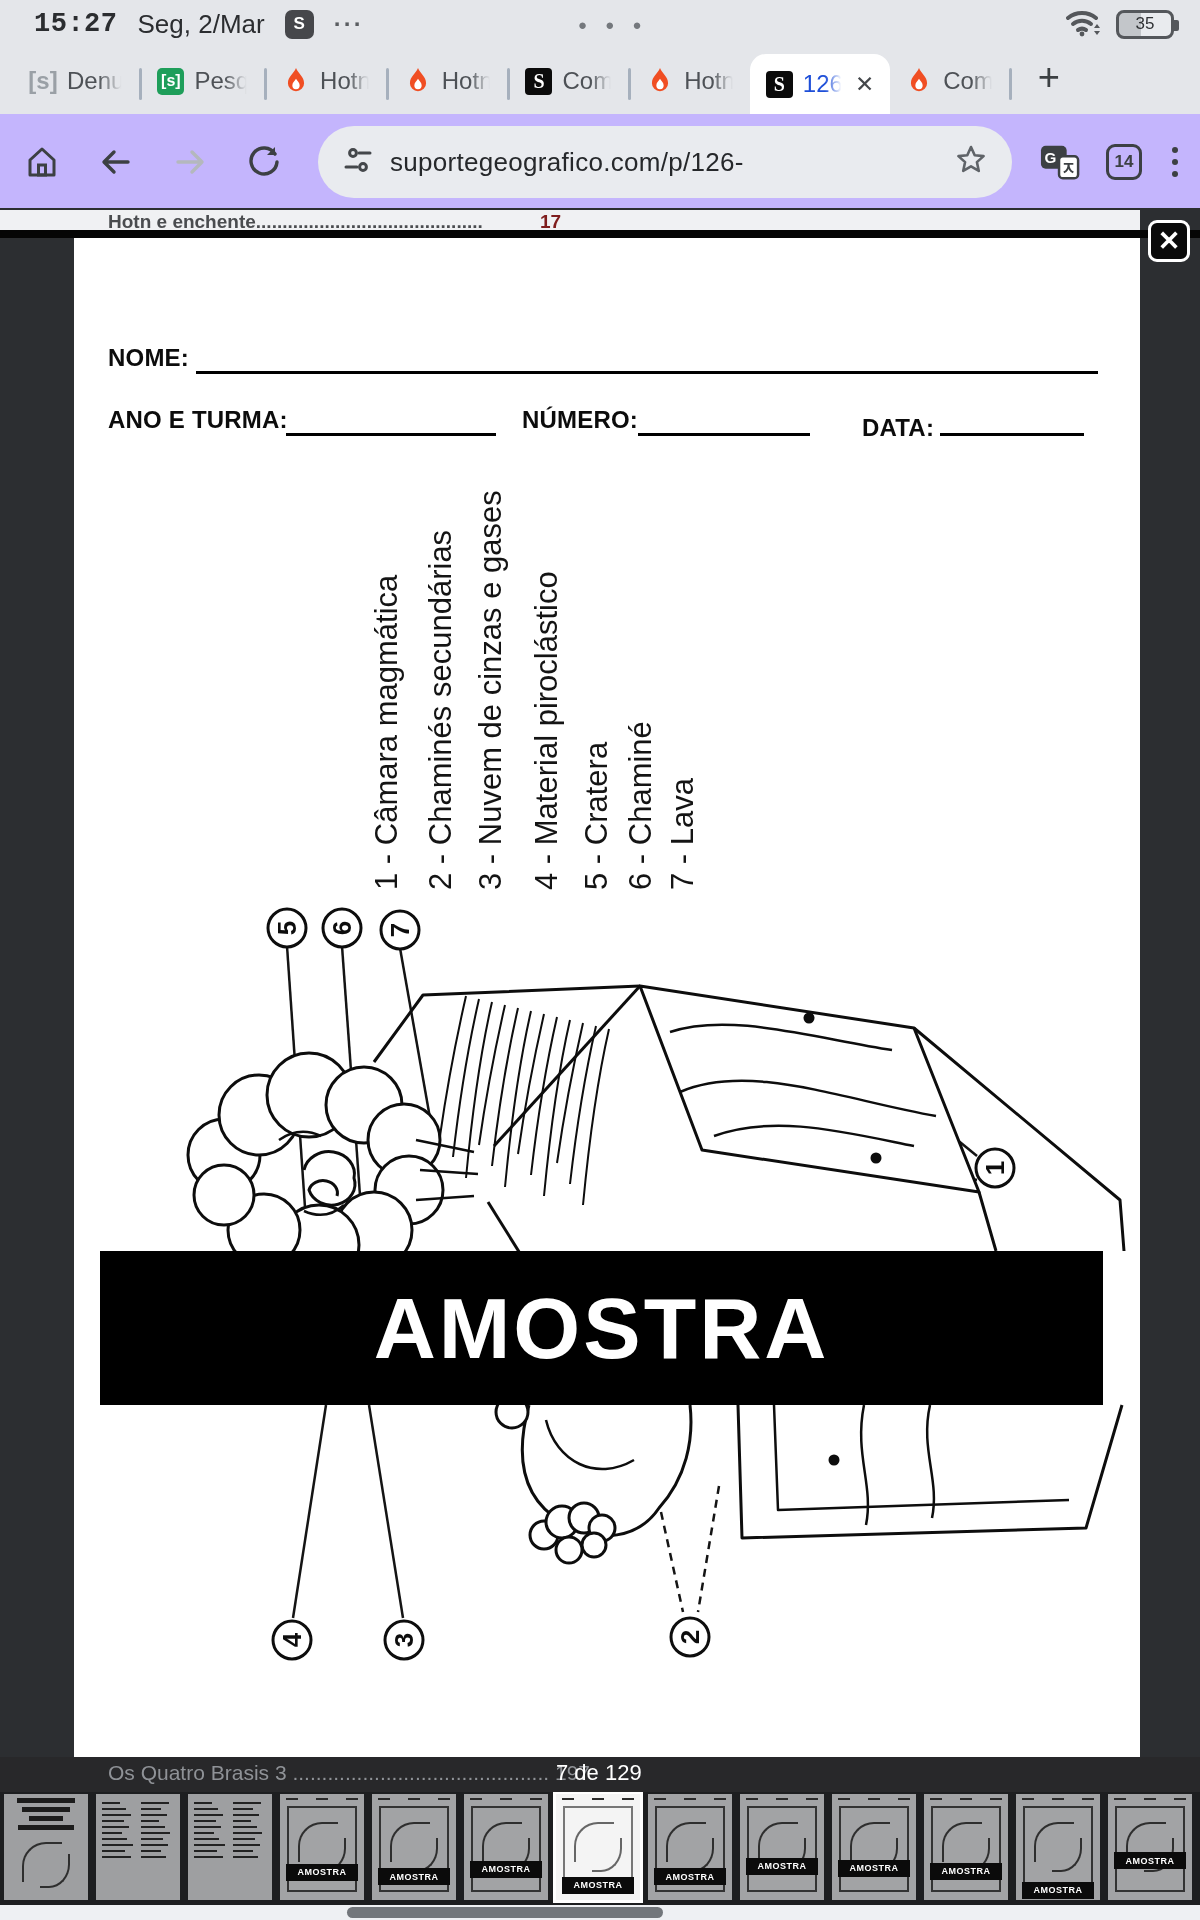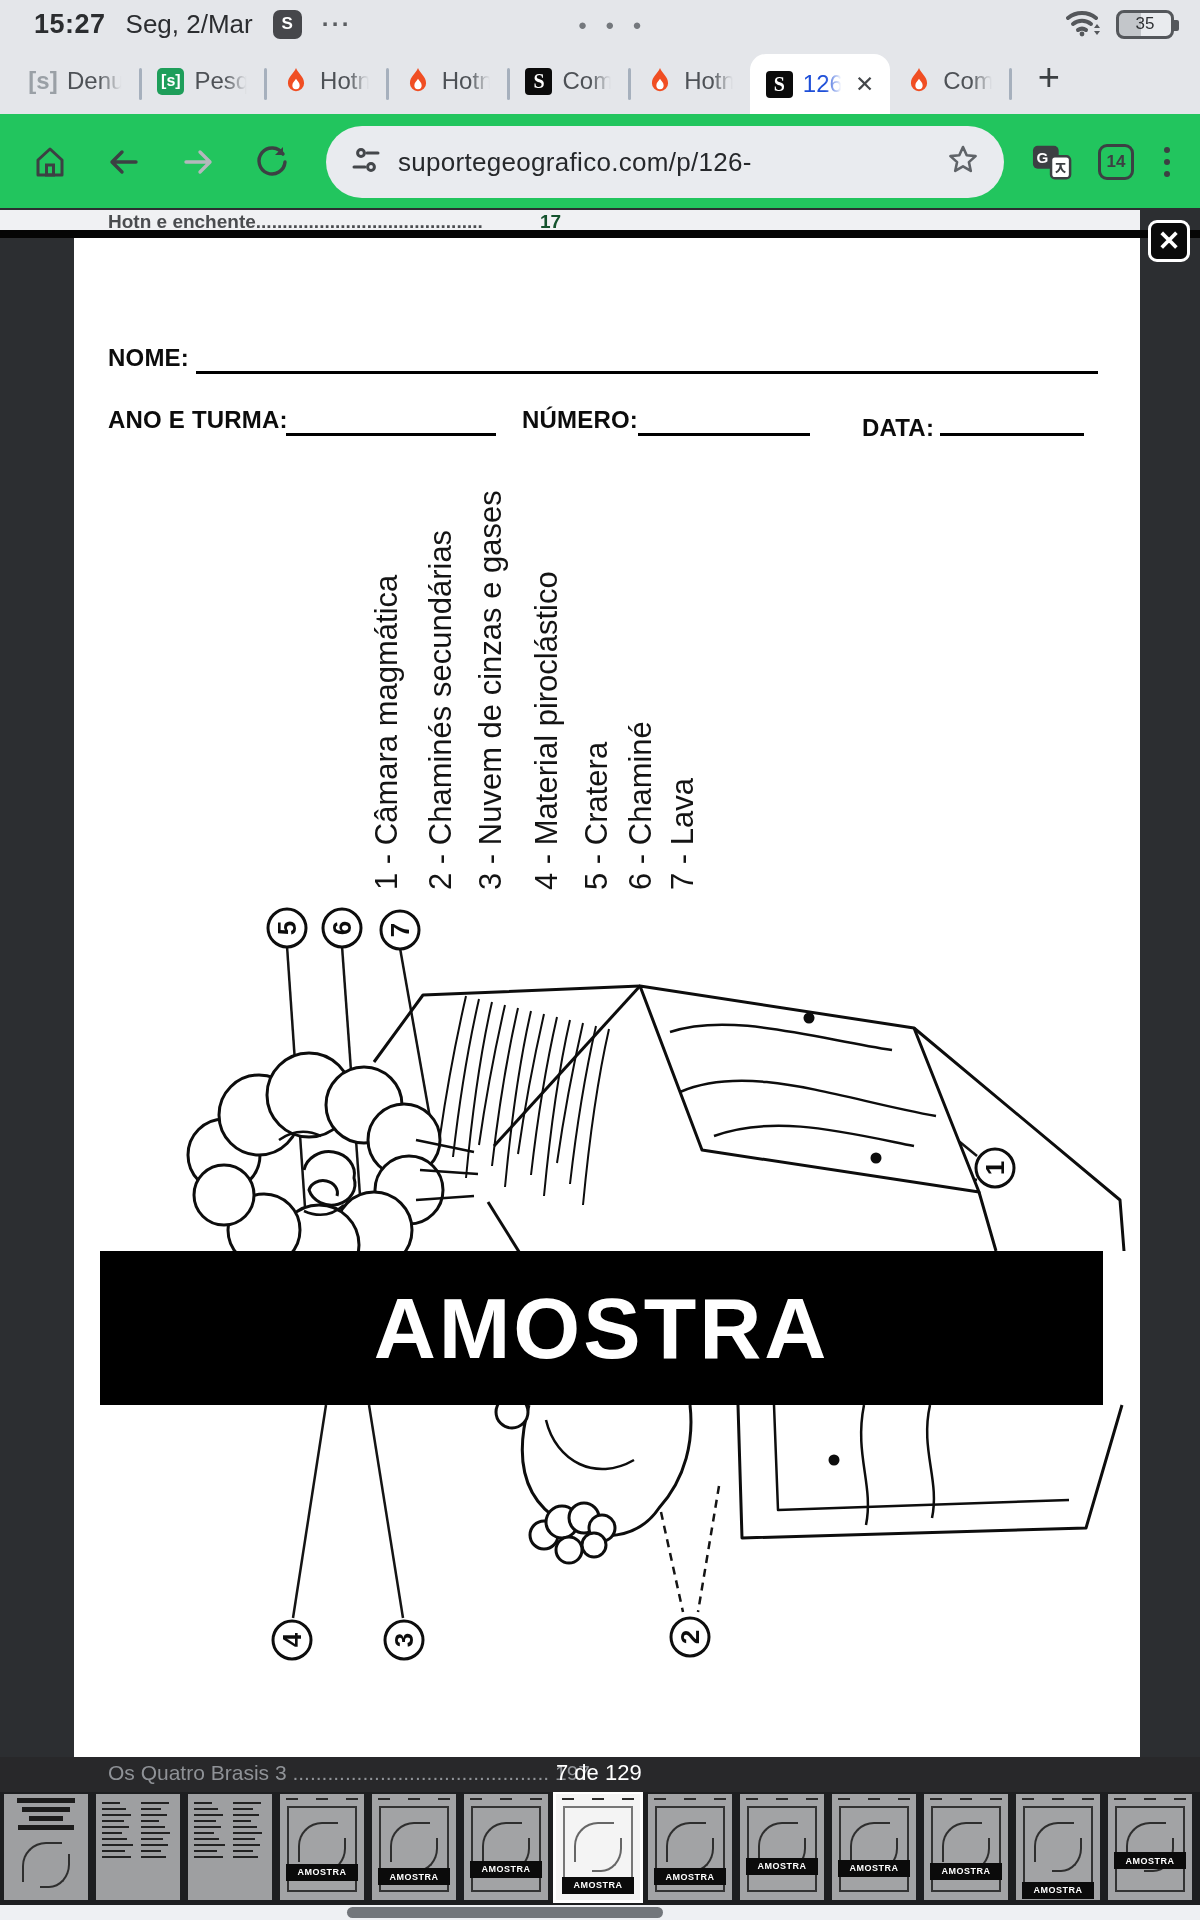--- a/index.html
+++ b/index.html
@@ -2,21 +2,21 @@
 <html><head>
 <meta charset="utf-8">
 <style>
   html,body{margin:0;padding:0;background:#555;}
   *{box-sizing:border-box;font-family:"Liberation Sans",sans-serif;}
   #root{position:relative;width:1200px;height:1920px;background:#fff;overflow:hidden;margin:0 auto;}
 
   
   .status{position:absolute;top:0;left:0;width:1200px;height:48px;background:#e4e6ea;color:#2b2d30;}
   .status .left{position:absolute;left:34px;top:0;height:48px;display:flex;align-items:center;gap:20px;}
-  .st-time{font-size:27px;font-weight:700;letter-spacing:.5px;}
+  .st-time{font-size:27px;font-weight:700;letter-spacing:.5px;font-family:Liberation Mono, monospace;}
   .st-date{font-size:26px;font-weight:400;}
   .st-badge{width:29px;height:29px;background:#46474b;border-radius:7px;color:#fff;font-size:17px;font-weight:700;display:flex;align-items:center;justify-content:center;}
   .st-more{font-size:24px;color:#5a5d61;letter-spacing:2px;font-weight:700;}
   .st-center{position:absolute;left:578px;top:0;height:48px;display:flex;align-items:center;color:#74787d;font-size:15px;letter-spacing:7px;}
   .status .right{position:absolute;right:26px;top:0;height:48px;display:flex;align-items:center;gap:14px;}
   .battery{width:58px;height:29px;border:3px solid #54575b;border-radius:8px;position:relative;display:flex;align-items:center;justify-content:center;font-size:17px;color:#303235;background:linear-gradient(90deg,#c3c6ca 0 42%,#e9ebee 42%);}
   .battery:after{content:"";position:absolute;right:-8px;top:7px;width:5px;height:11px;background:#54575b;border-radius:0 2px 2px 0;}
 
   
   .tabstrip{position:absolute;top:48px;left:0;width:1200px;height:66px;background:#e4e6ea;display:flex;align-items:flex-end;padding-left:14px;}
@@ -27,33 +27,33 @@
   .tab.active .lbl{color:#1d4ed8;}
   .tab-close{font-size:23px;color:#44474b;margin-left:2px;}
   .tdiv{width:3px;height:32px;background:#a6b0bd;border-radius:2px;flex:0 0 auto;align-self:center;margin-top:6px;}
   .fav{width:28px;height:28px;flex:0 0 auto;display:flex;align-items:center;justify-content:center;}
   .fav-sgray{color:#9aa0a6;font-size:24px;font-weight:700;}
   .fav-sgreen{background:#1e9e5a;border-radius:5px;color:#fff;font-size:16px;font-weight:700;width:27px;height:27px;}
   .fav-sblack{background:#0b0b0b;border-radius:4px;color:#fff;font-size:20px;font-weight:700;font-family:"Liberation Serif",serif;width:27px;height:27px;}
   .newtab{font-size:38px;color:#3c4043;margin:0 0 8px 26px;align-self:center;line-height:38px;}
 
   
-  .toolbar{position:absolute;top:114px;left:0;width:1200px;height:96px;background:#22c55e;display:flex;align-items:center;padding:0 30px;}
+  .toolbar{position:absolute;top:114px;left:0;width:1200px;height:96px;background:#c4b5fd;display:flex;align-items:center;padding:0 22px;}
   .tb-ic{flex:0 0 auto;display:flex;align-items:center;justify-content:center;width:40px;height:40px;margin-right:34px;}
   .omni{flex:1 1 auto;height:72px;background:#e9ebef;border-radius:36px;display:flex;align-items:center;padding:0 24px;margin-right:28px;min-width:0;}
   .omni .url{flex:1 1 auto;font-size:26px;color:#26282b;white-space:nowrap;overflow:hidden;margin-left:16px;letter-spacing:.3px;}
   .tabcount{width:36px;height:36px;border:3px solid #3c4043;border-radius:9px;display:flex;align-items:center;justify-content:center;font-size:17px;font-weight:700;color:#3c4043;}
   .kebab{display:flex;flex-direction:column;gap:6px;align-items:center;}
   .kebab i{width:6px;height:6px;background:#3c4043;border-radius:50%;}
 
   
   .backdrop{position:absolute;top:208px;left:0;width:1200px;height:1712px;background:#2c2e31;}
   .peek{position:absolute;top:210px;left:0;width:1140px;height:20px;background:#f0f1f3;overflow:hidden;}
   .peek .t{position:absolute;left:108px;top:1px;font-size:19px;font-weight:700;color:#4a4c4f;white-space:nowrap;}
-  .peek .n{position:absolute;left:540px;top:1px;font-size:19px;font-weight:700;color:#14532d;}
+  .peek .n{position:absolute;left:540px;top:1px;font-size:19px;font-weight:700;color:#7f1d1d;}
   .blackline{position:absolute;top:230px;left:0;width:1200px;height:8px;background:#050505;}
   .closebtn{position:absolute;left:1148px;top:220px;width:42px;height:42px;background:#0a0a0a;border:3px solid #fff;border-radius:9px;display:flex;align-items:center;justify-content:center;color:#fff;font-size:27px;font-weight:700;}
 
   
   .modal{position:absolute;left:74px;top:238px;width:1066px;height:1519px;background:#fff;color:#0c0c0c;}
   .frow{position:absolute;left:0;width:1066px;height:40px;}
   .flabel{position:absolute;font-size:24px;font-weight:700;letter-spacing:.2px;white-space:nowrap;}
   .fline{position:absolute;border-bottom:3px solid #000;height:30px;}
   .rleg{position:absolute;height:36px;line-height:36px;font-size:31px;color:#141414;white-space:nowrap;transform:rotate(-90deg);transform-origin:0 100%;}
   .banner{position:absolute;left:26px;top:1013px;width:1003px;height:154px;background:#000;display:flex;align-items:center;justify-content:center;}

